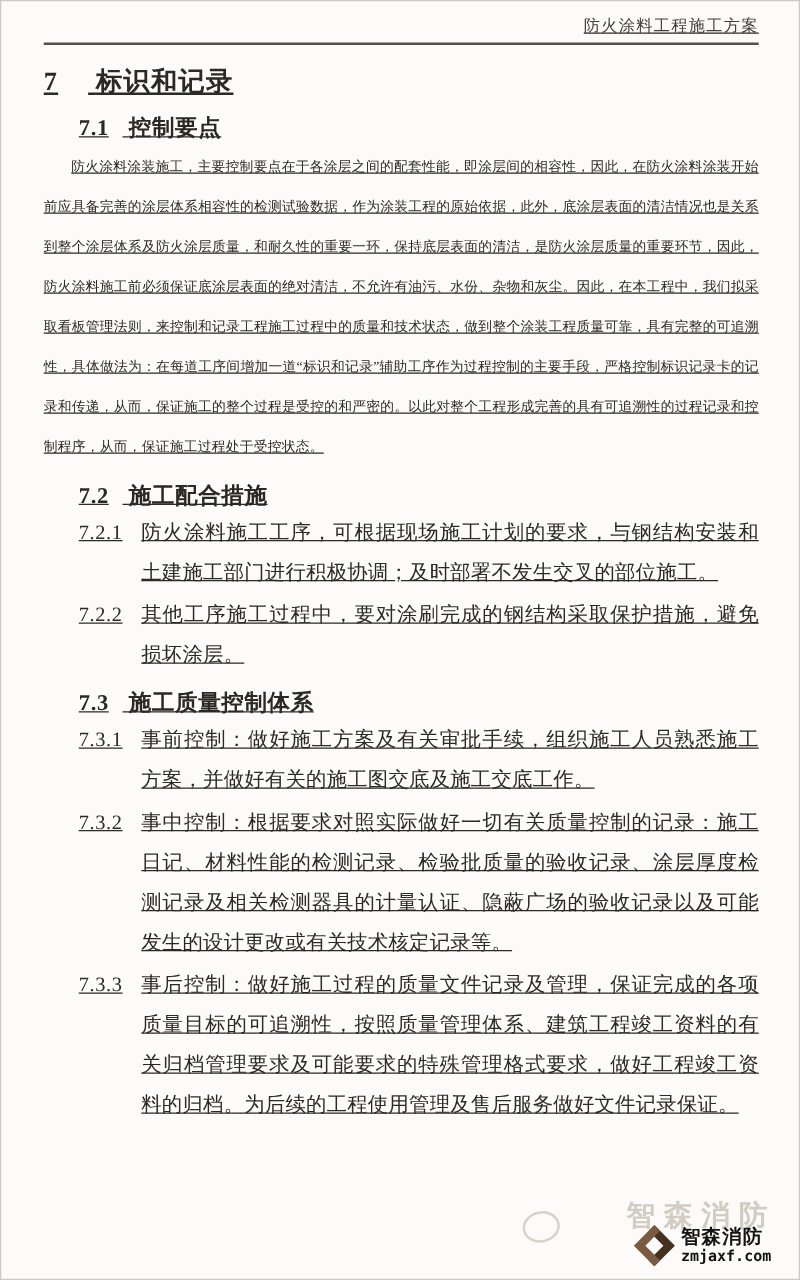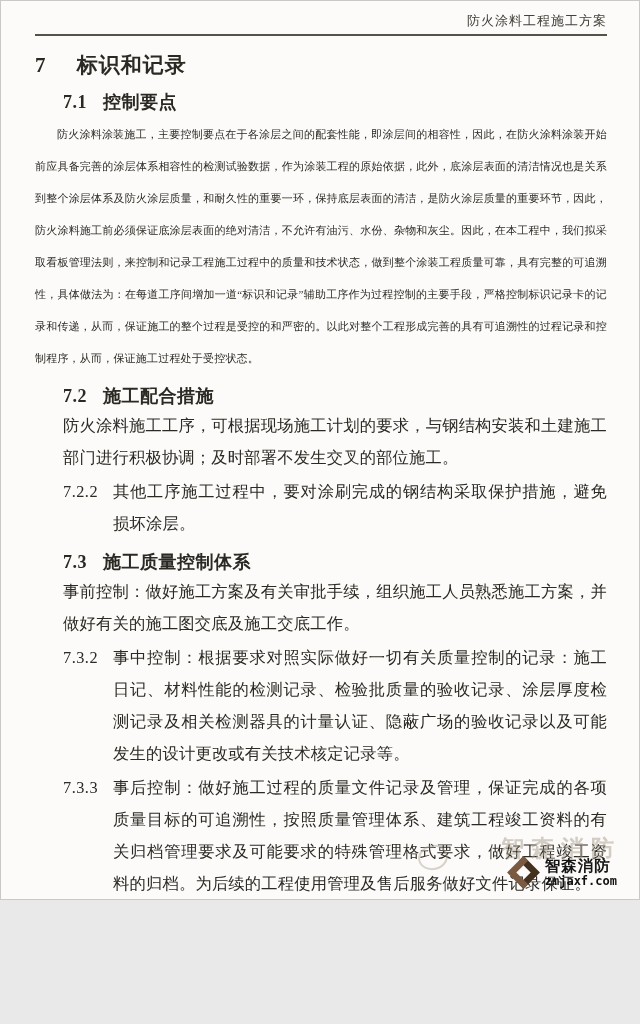--- a/index.html
+++ b/index.html
@@ -1,26 +1,27 @@
 <!DOCTYPE html>
 <html><head>
 <meta charset="utf-8">
 <style>
   html,body{margin:0;padding:0;background:#e9e9e9;}
   .page{
     position:relative;
-    width:640px;height:900px;
+    width:640px;height:1024px;
     margin:0 auto;
     background:#fcfbf9;
     border:1px solid #c9c9c6;
     box-sizing:border-box;
     overflow:hidden;
     font-family:"Liberation Serif","DejaVu Serif",serif;
     color:#2c2a24;
     padding:12px 32px 0 34px;
+    text-decoration:underline;
   }
   .header-row{
     text-align:right;
     font-size:13px;
     color:#44413a;
     letter-spacing:1px;
     line-height:16px;
   }
   .header-rule{
     border-bottom:2px solid #55524a;
@@ -140,33 +141,35 @@
   </div>
 
   <p class="body-para">防火涂料涂装施工，主要控制要点在于各涂层之间的配套性能，即涂层间的相容性，因此，在防火涂料涂装开始前应具备完善的涂层体系相容性的检测试验数据，作为涂装工程的原始依据，此外，底涂层表面的清洁情况也是关系到整个涂层体系及防火涂层质量，和耐久性的重要一环，保持底层表面的清洁，是防火涂层质量的重要环节，因此，防火涂料施工前必须保证底涂层表面的绝对清洁，不允许有油污、水份、杂物和灰尘。因此，在本工程中，我们拟采取看板管理法则，来控制和记录工程施工过程中的质量和技术状态，做到整个涂装工程质量可靠，具有完整的可追溯性，具体做法为：在每道工序间增加一道“标识和记录”辅助工序作为过程控制的主要手段，严格控制标识记录卡的记录和传递，从而，保证施工的整个过程是受控的和严密的。以此对整个工程形成完善的具有可追溯性的过程记录和控制程序，从而，保证施工过程处于受控状态。</p>
 
   <div class="h2">
     <span class="h2-num">7.2</span>
     <span>施工配合措施</span>
   </div>
 
   <div class="li">
+    <span class="li-num">7.2.1</span>
     <span class="li-text">防火涂料施工工序，可根据现场施工计划的要求，与钢结构安装和土建施工部门进行积极协调；及时部署不发生交叉的部位施工。</span>
   </div>
   <div class="li">
     <span class="li-num">7.2.2</span>
     <span class="li-text">其他工序施工过程中，要对涂刷完成的钢结构采取保护措施，避免损坏涂层。</span>
   </div>
 
   <div class="h2">
     <span class="h2-num">7.3</span>
     <span>施工质量控制体系</span>
   </div>
 
   <div class="li">
+    <span class="li-num">7.3.1</span>
     <span class="li-text">事前控制：做好施工方案及有关审批手续，组织施工人员熟悉施工方案，并做好有关的施工图交底及施工交底工作。</span>
   </div>
   <div class="li">
     <span class="li-num">7.3.2</span>
     <span class="li-text">事中控制：根据要求对照实际做好一切有关质量控制的记录：施工日记、材料性能的检测记录、检验批质量的验收记录、涂层厚度检测记录及相关检测器具的计量认证、隐蔽广场的验收记录以及可能发生的设计更改或有关技术核定记录等。</span>
   </div>
   <div class="li">
     <span class="li-num">7.3.3</span>
     <span class="li-text">事后控制：做好施工过程的质量文件记录及管理，保证完成的各项质量目标的可追溯性，按照质量管理体系、建筑工程竣工资料的有关归档管理要求及可能要求的特殊管理格式要求，做好工程竣工资料的归档。为后续的工程使用管理及售后服务做好文件记录保证。</span>
   </div>

